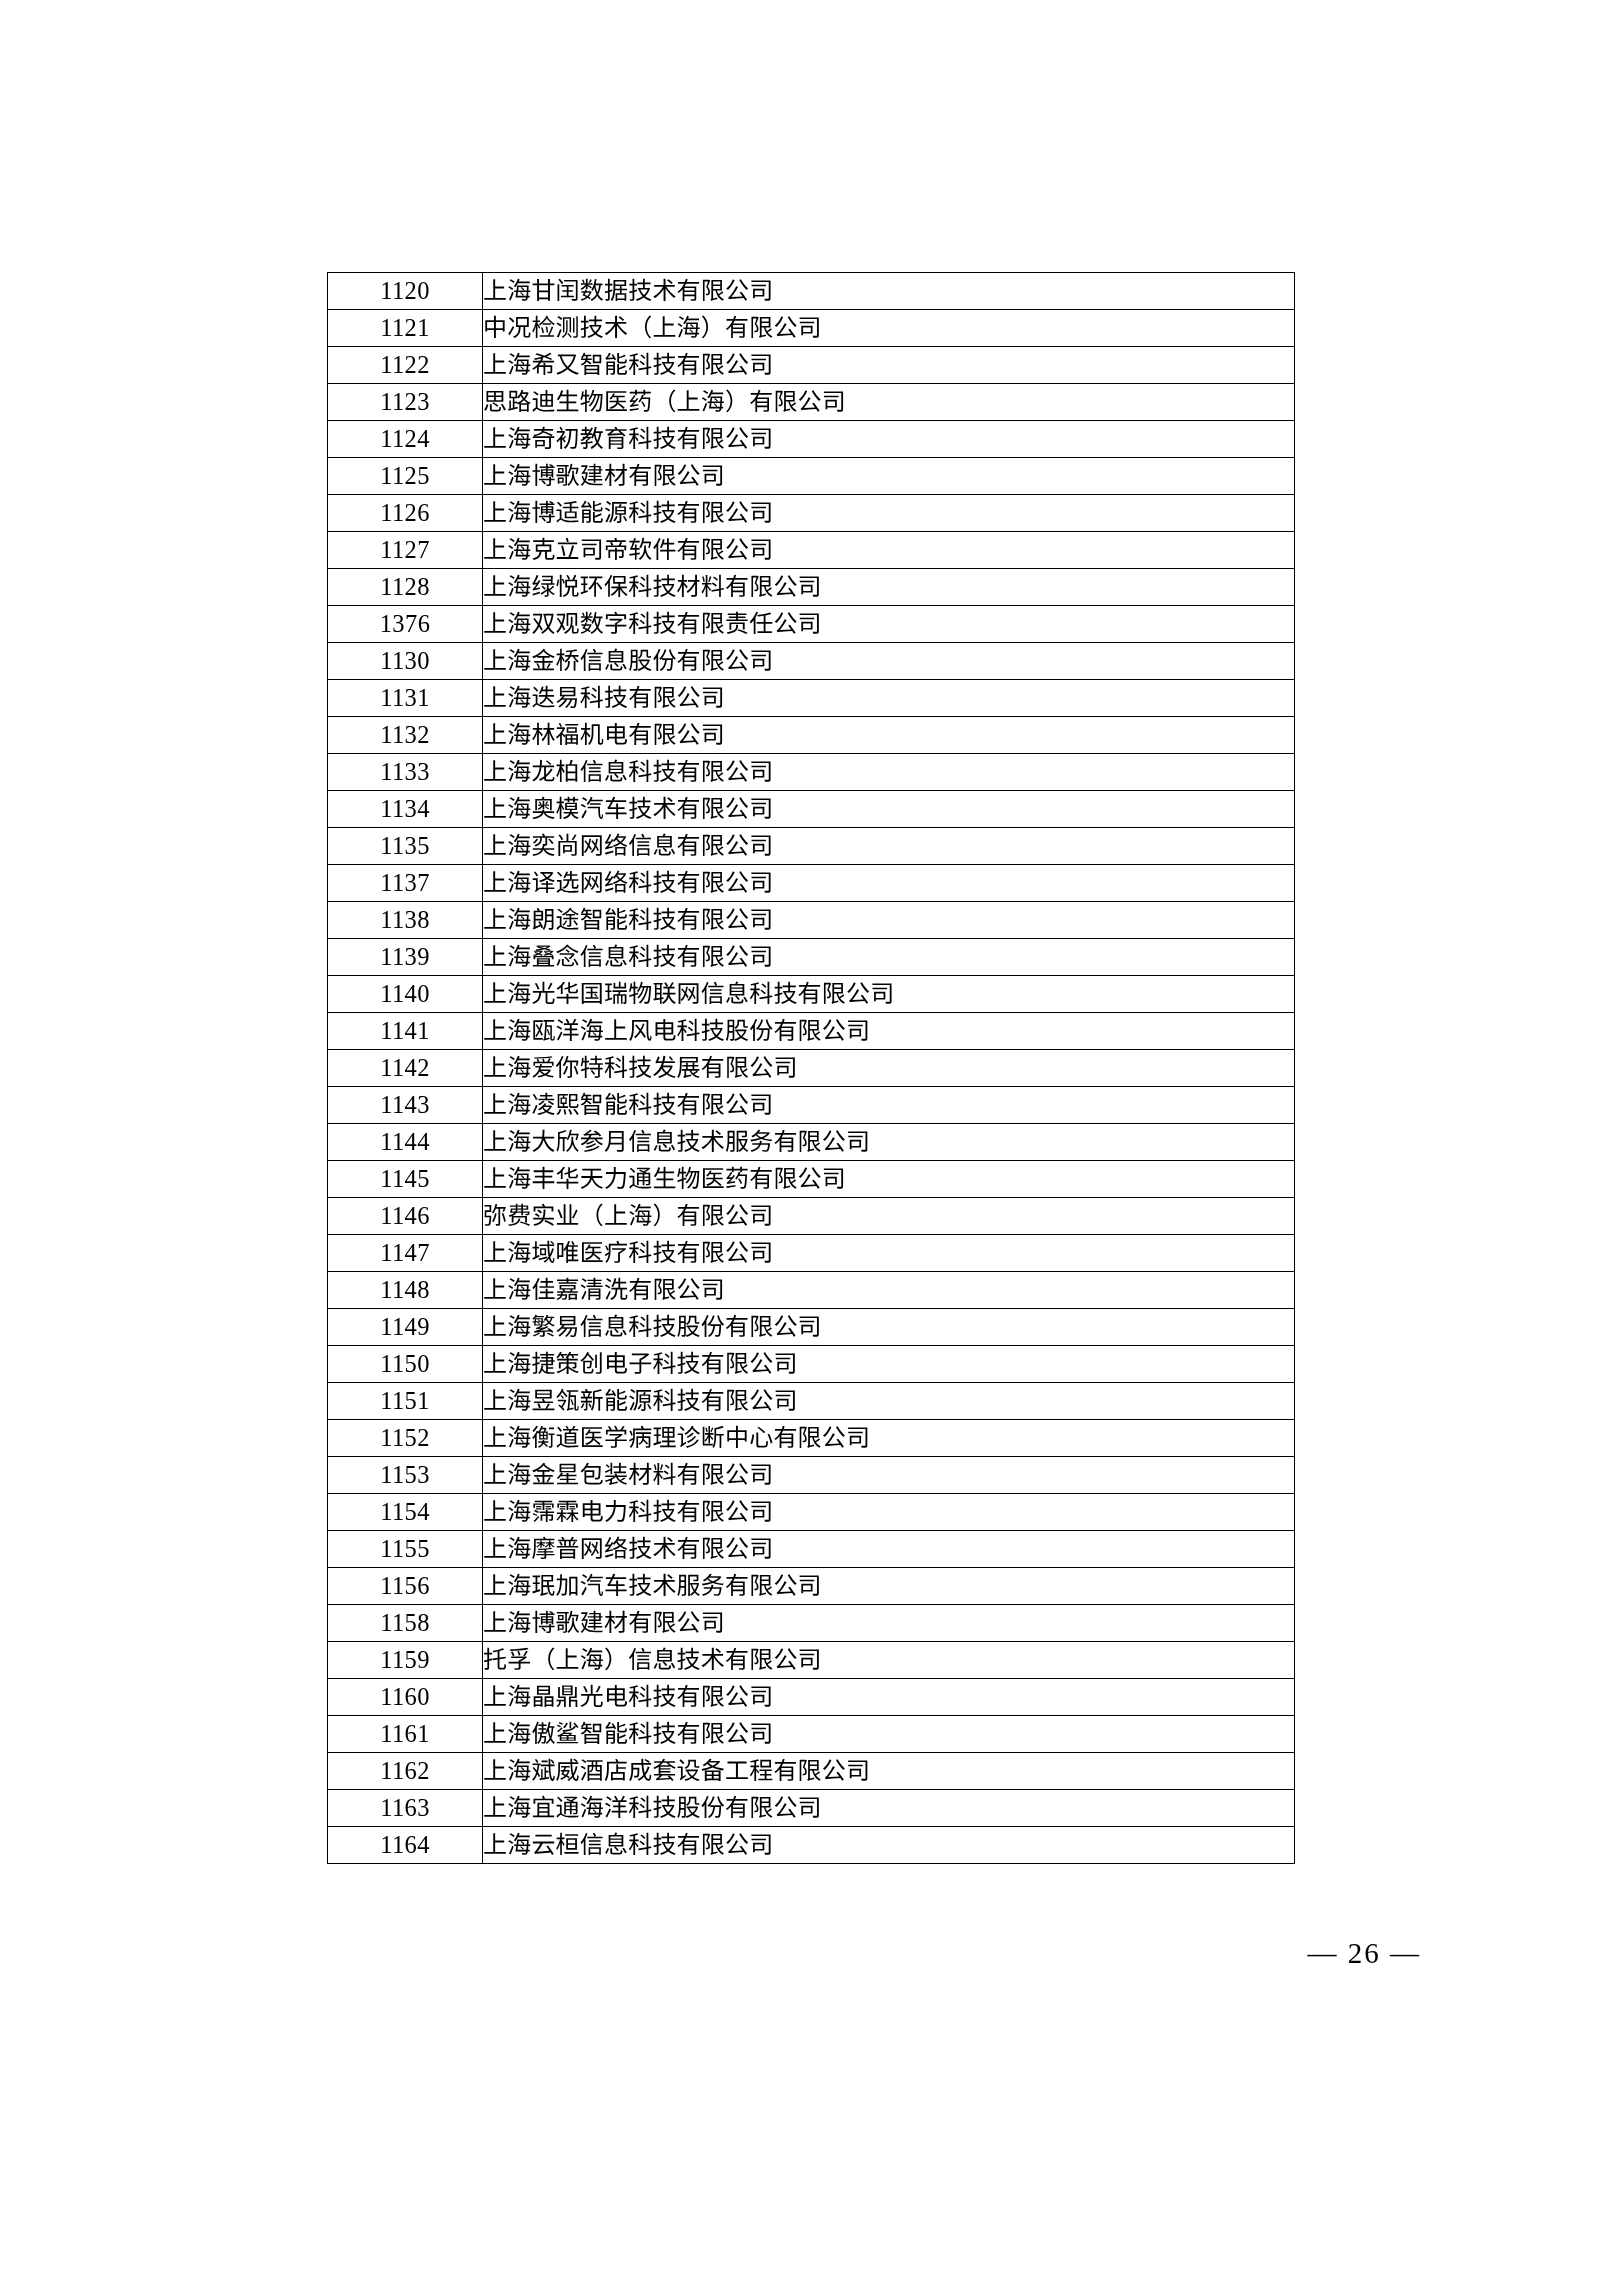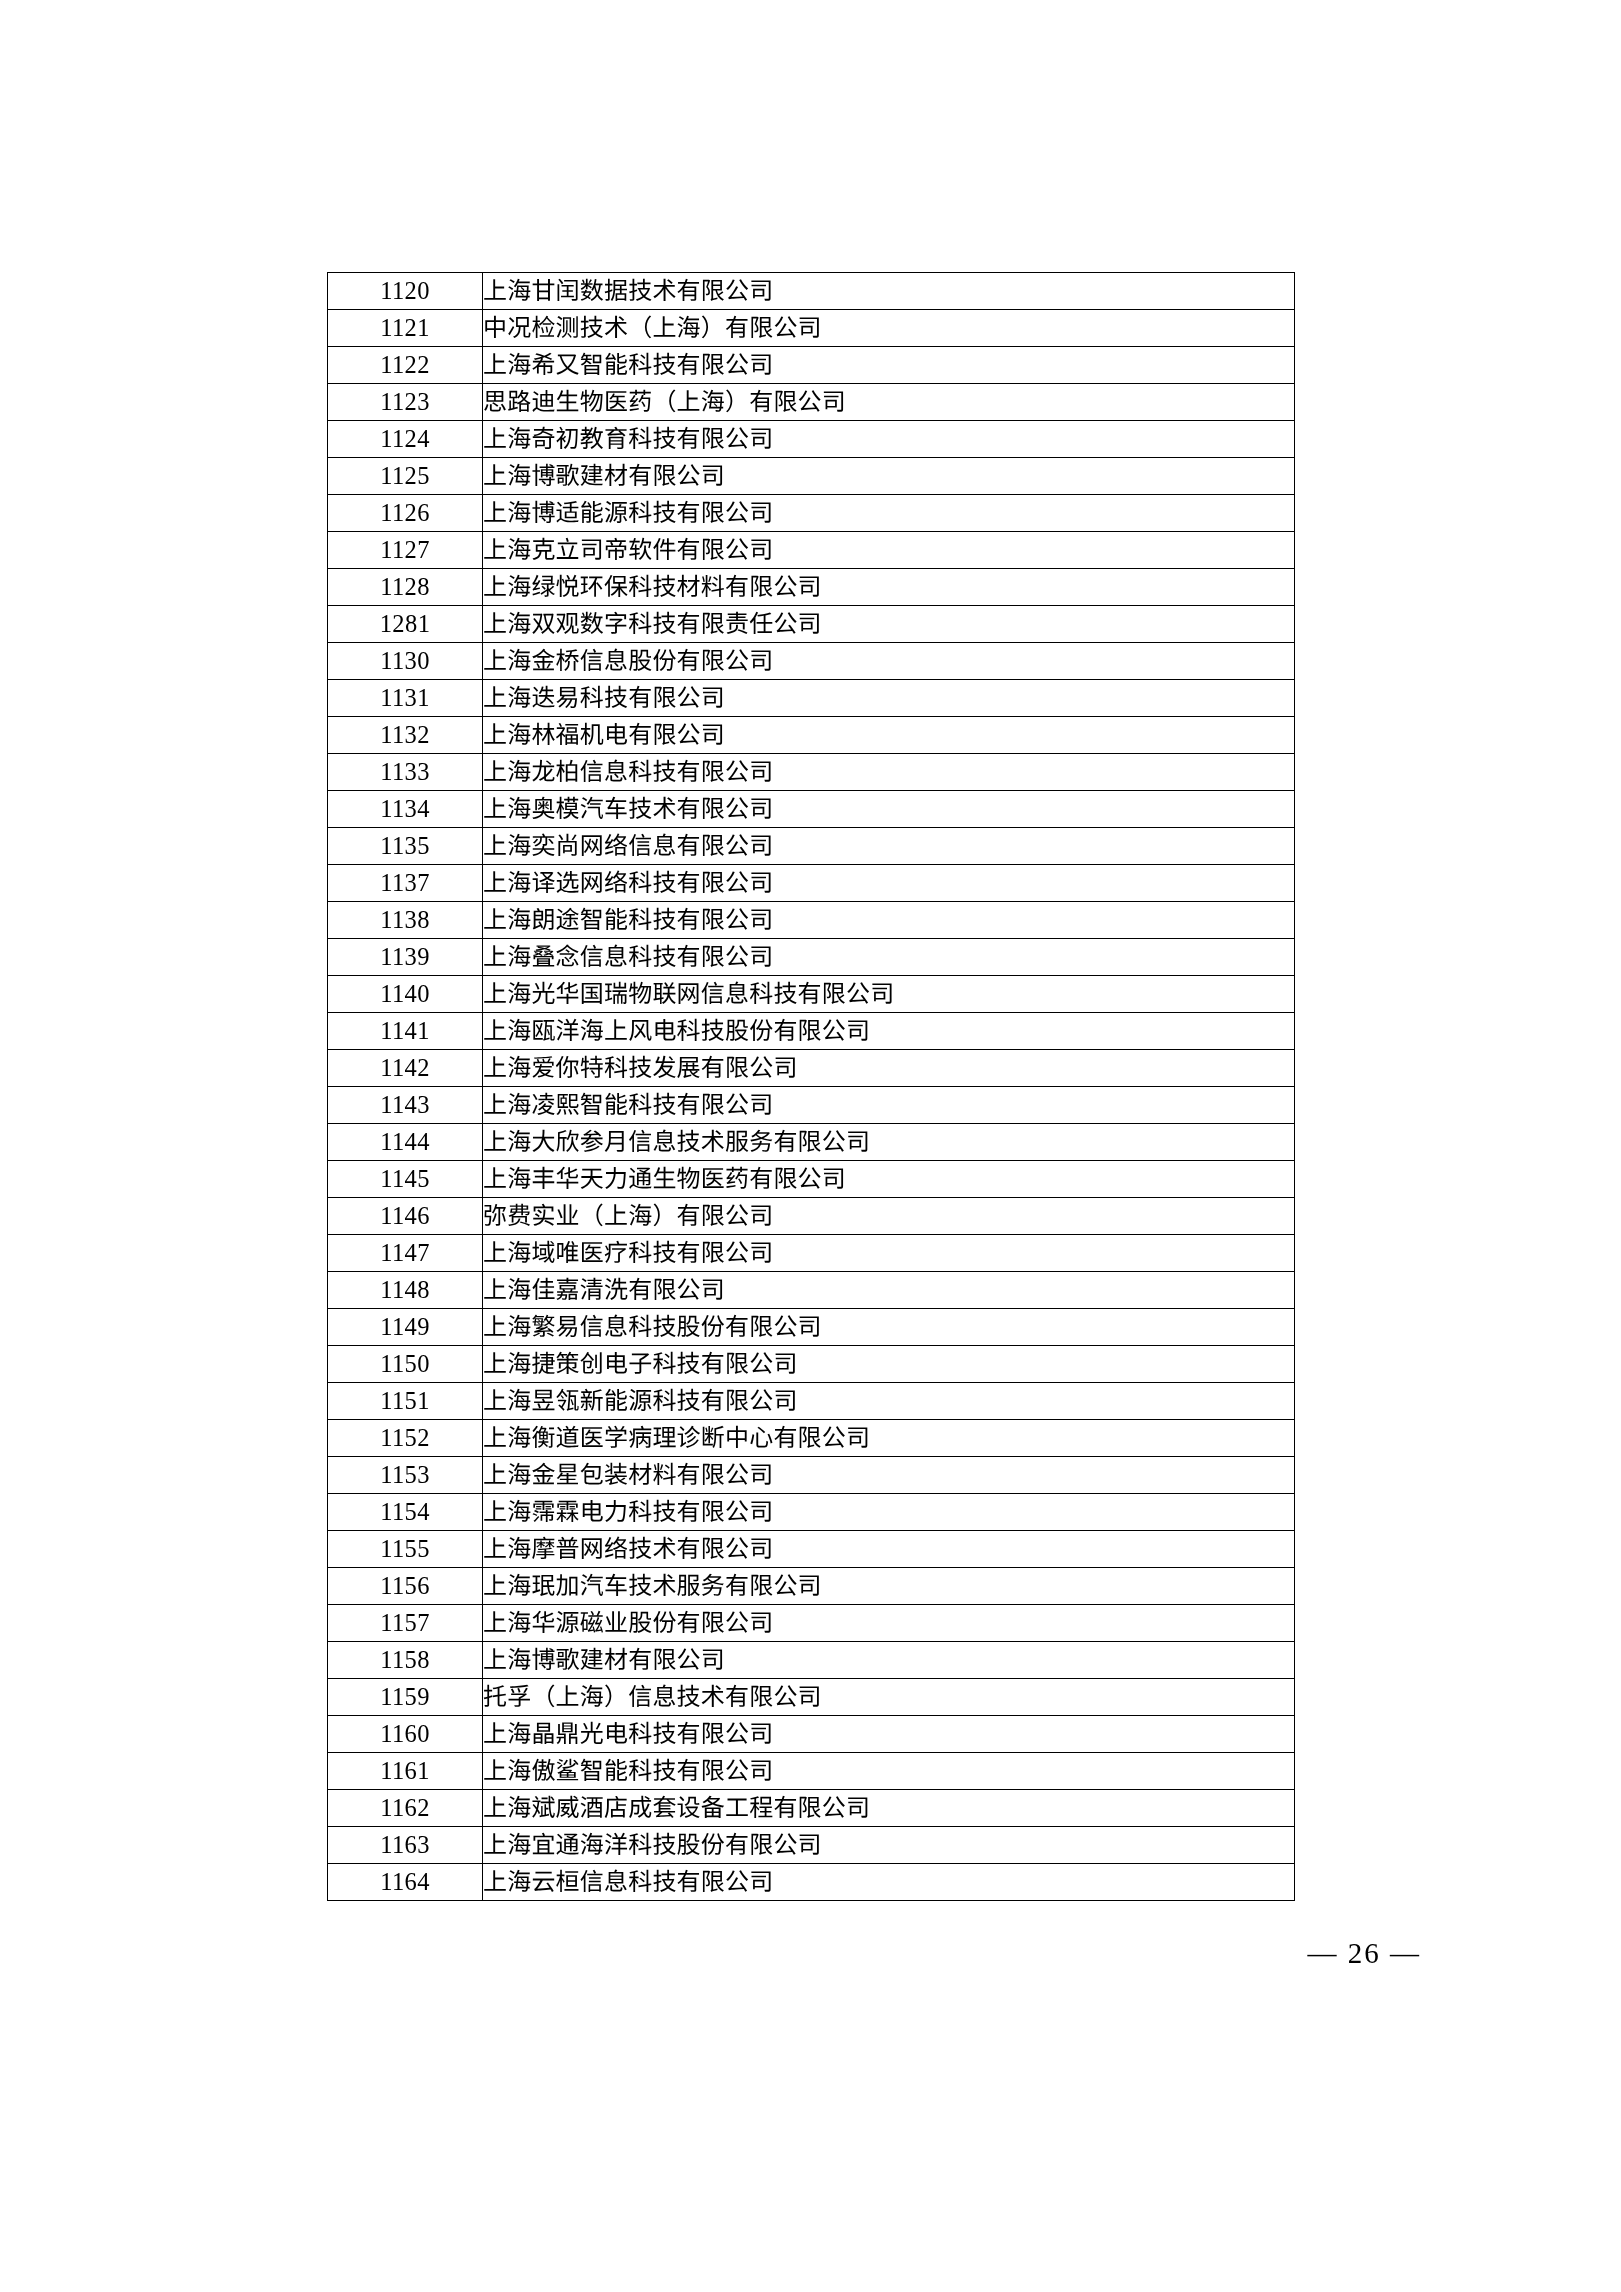--- a/index.html
+++ b/index.html
@@ -120,21 +120,21 @@
         </tr>
         <tr>
           <td class="cell-seq">1127</td>
           <td class="cell-name">上海克立司帝软件有限公司</td>
         </tr>
         <tr>
           <td class="cell-seq">1128</td>
           <td class="cell-name">上海绿悦环保科技材料有限公司</td>
         </tr>
         <tr>
-          <td class="cell-seq">1281</td>
+          <td class="cell-seq">1376</td>
           <td class="cell-name">上海双观数字科技有限责任公司</td>
         </tr>
         <tr>
           <td class="cell-seq">1130</td>
           <td class="cell-name">上海金桥信息股份有限公司</td>
         </tr>
         <tr>
           <td class="cell-seq">1131</td>
           <td class="cell-name">上海迭易科技有限公司</td>
         </tr>
@@ -226,24 +226,20 @@
           <td class="cell-seq">1154</td>
           <td class="cell-name">上海霈霖电力科技有限公司</td>
         </tr>
         <tr>
           <td class="cell-seq">1155</td>
           <td class="cell-name">上海摩普网络技术有限公司</td>
         </tr>
         <tr>
           <td class="cell-seq">1156</td>
           <td class="cell-name">上海珉加汽车技术服务有限公司</td>
-        </tr>
-        <tr>
-          <td class="cell-seq">1157</td>
-          <td class="cell-name">上海华源磁业股份有限公司</td>
         </tr>
         <tr>
           <td class="cell-seq">1158</td>
           <td class="cell-name">上海博歌建材有限公司</td>
         </tr>
         <tr>
           <td class="cell-seq">1159</td>
           <td class="cell-name">托孚（上海）信息技术有限公司</td>
         </tr>
         <tr>

